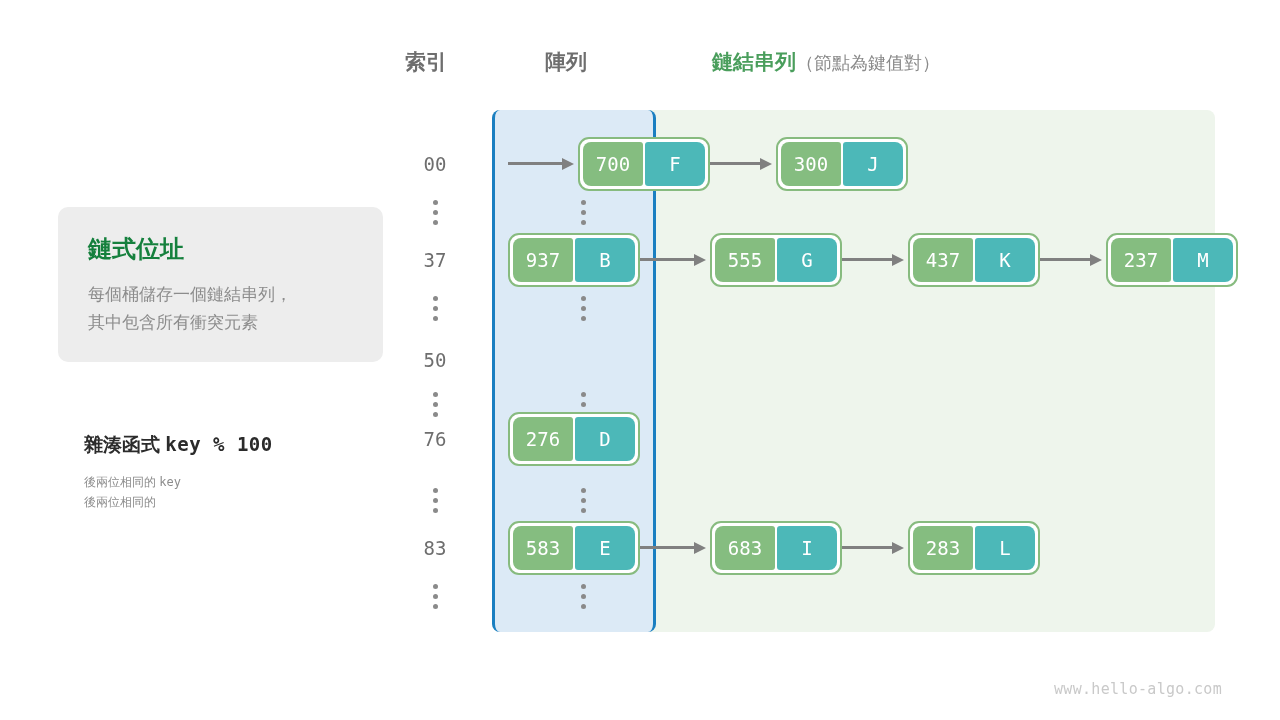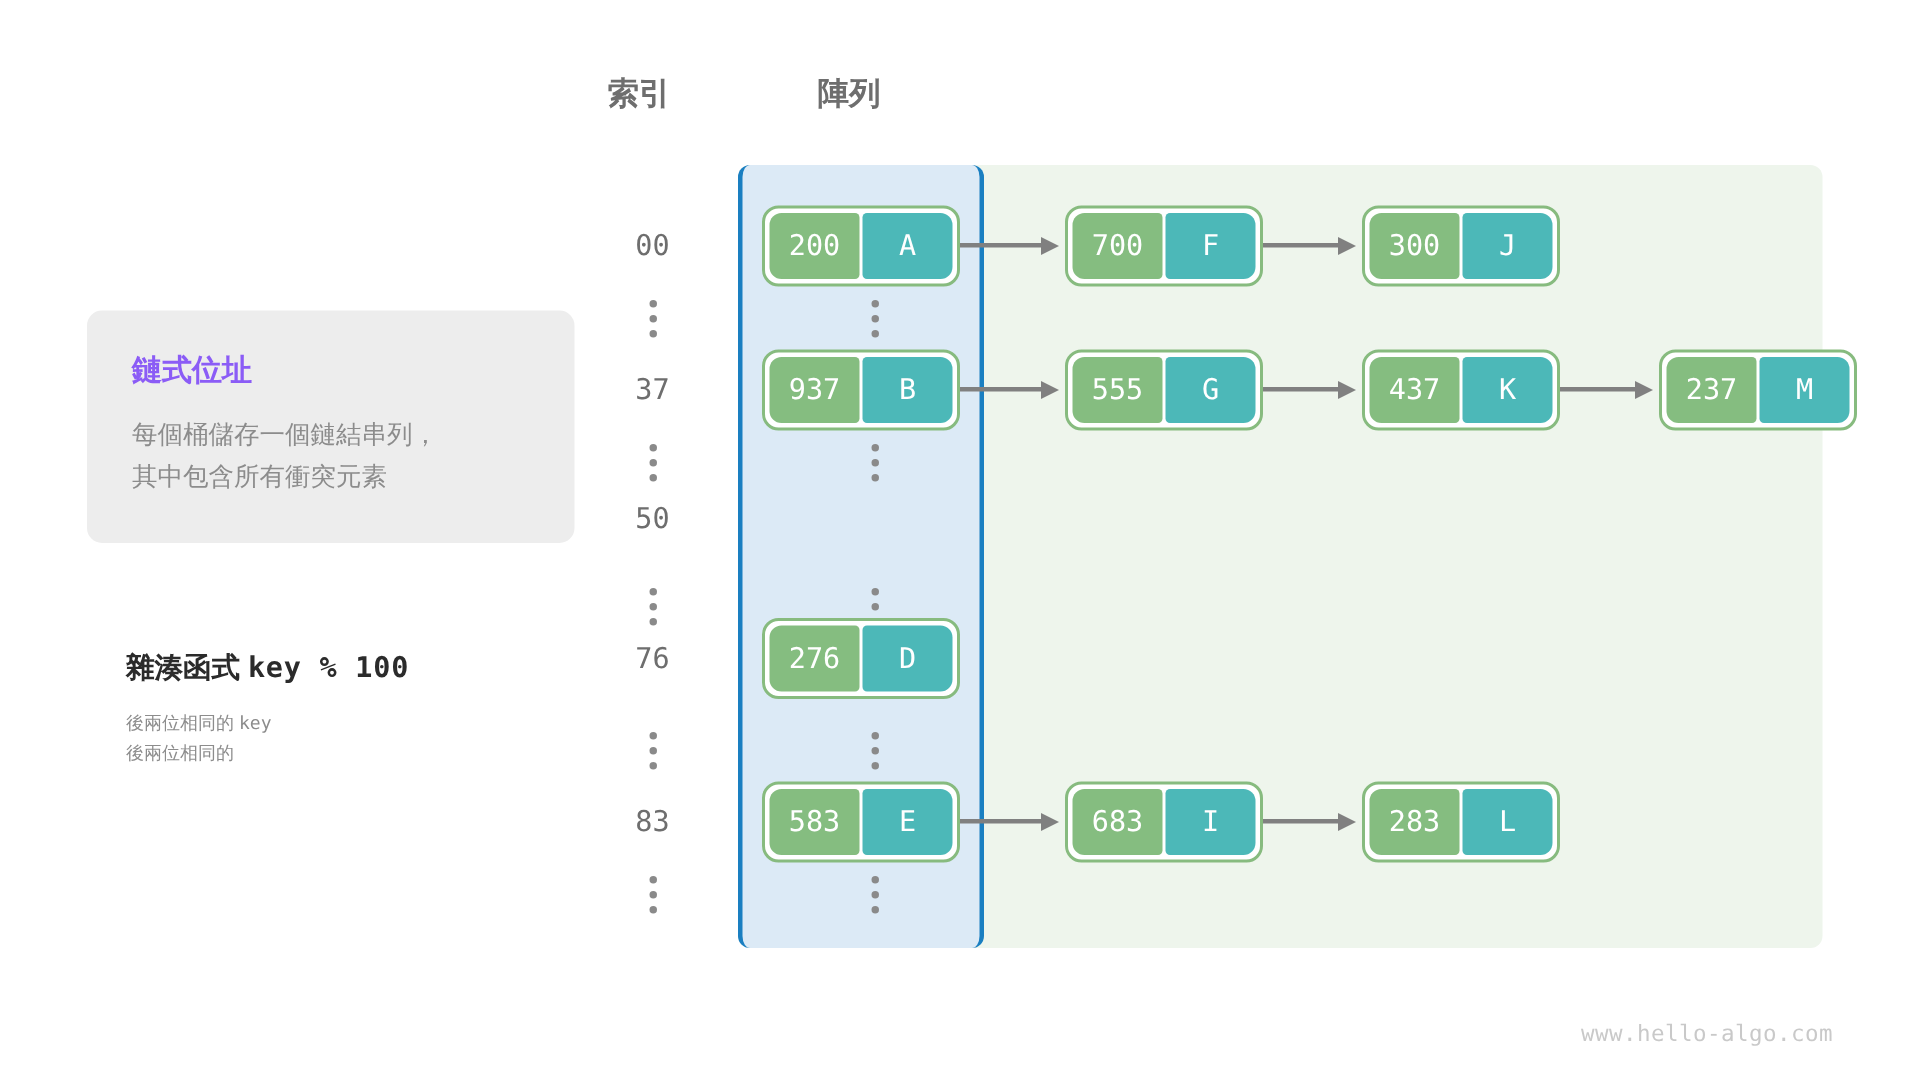--- a/index.html
+++ b/index.html
@@ -42,23 +42,23 @@
     position: absolute;
     left: 58px;
     top: 207px;
     width: 325px;
     height: 155px;
     background: #ededed;
     border-radius: 10px;
     padding: 26px 30px 0 30px;
   }
   .info-title {
-    font-size: 20px;
+    font-size: 24px;
     font-weight: bold;
-    color: #8b5cf6;
+    color: #15803d;
     margin-bottom: 16px;
   }
   .info-desc {
     font-size: 17px;
     color: #8c8c8c;
     line-height: 1.65;
   }
 
   
   .hash-note {
@@ -245,20 +245,23 @@
     color: #c9c9c9;
     letter-spacing: 0.3px;
   }
 </style>
 </head>
 <body>
 
 <div class="header-row">
   <div class="hdr hdr-index">索引</div>
   <div class="hdr hdr-array">陣列</div>
+  <div class="hdr hdr-list">
+    <span>鏈結串列</span><span class="hdr-list-sub">（節點為鍵值對）</span>
+  </div>
 </div>
 
 <div class="info-card">
   <div class="info-title">鏈式位址</div>
   <div class="info-desc">
     <div>每個桶儲存一個鏈結串列，</div>
     <div>其中包含所有衝突元素</div>
   </div>
 </div>
 
@@ -276,24 +279,20 @@
   </div>
 </div>
 
 <div class="diagram">
   <div class="green-panel"></div>
   <div class="array-col"></div>
   <div id="rows-host">
       <div class="row" style="top: 26px;">
         <div class="idx-label">00</div>
         <div class="chain">
-          <div class="node">
-            <div class="key">200</div>
-            <div class="val">A</div>
-          </div>
           <div class="arrow wide">
             <div class="shaft"></div>
             <div class="head"></div>
           </div>
           <div class="node">
             <div class="key">700</div>
             <div class="val">F</div>
           </div>
           <div class="arrow">
             <div class="shaft"></div>
@@ -355,21 +354,21 @@
           <span></span>
           <span></span>
           <span></span>
         </div>
         <div class="dots arr">
           <span></span>
           <span></span>
           <span></span>
         </div>
       </div>
-      <div class="row" style="top: 208px; padding-left: 20px;">
+      <div class="row" style="top: 222px; padding-left: 20px;">
         <div class="idx-label">50</div>
       </div>
       <div class="ellipsis-row" style="top: 274px;">
         <div class="dots idx">
           <span></span>
           <span></span>
           <span></span>
         </div>
         <div class="dots arr">
           <span></span>

